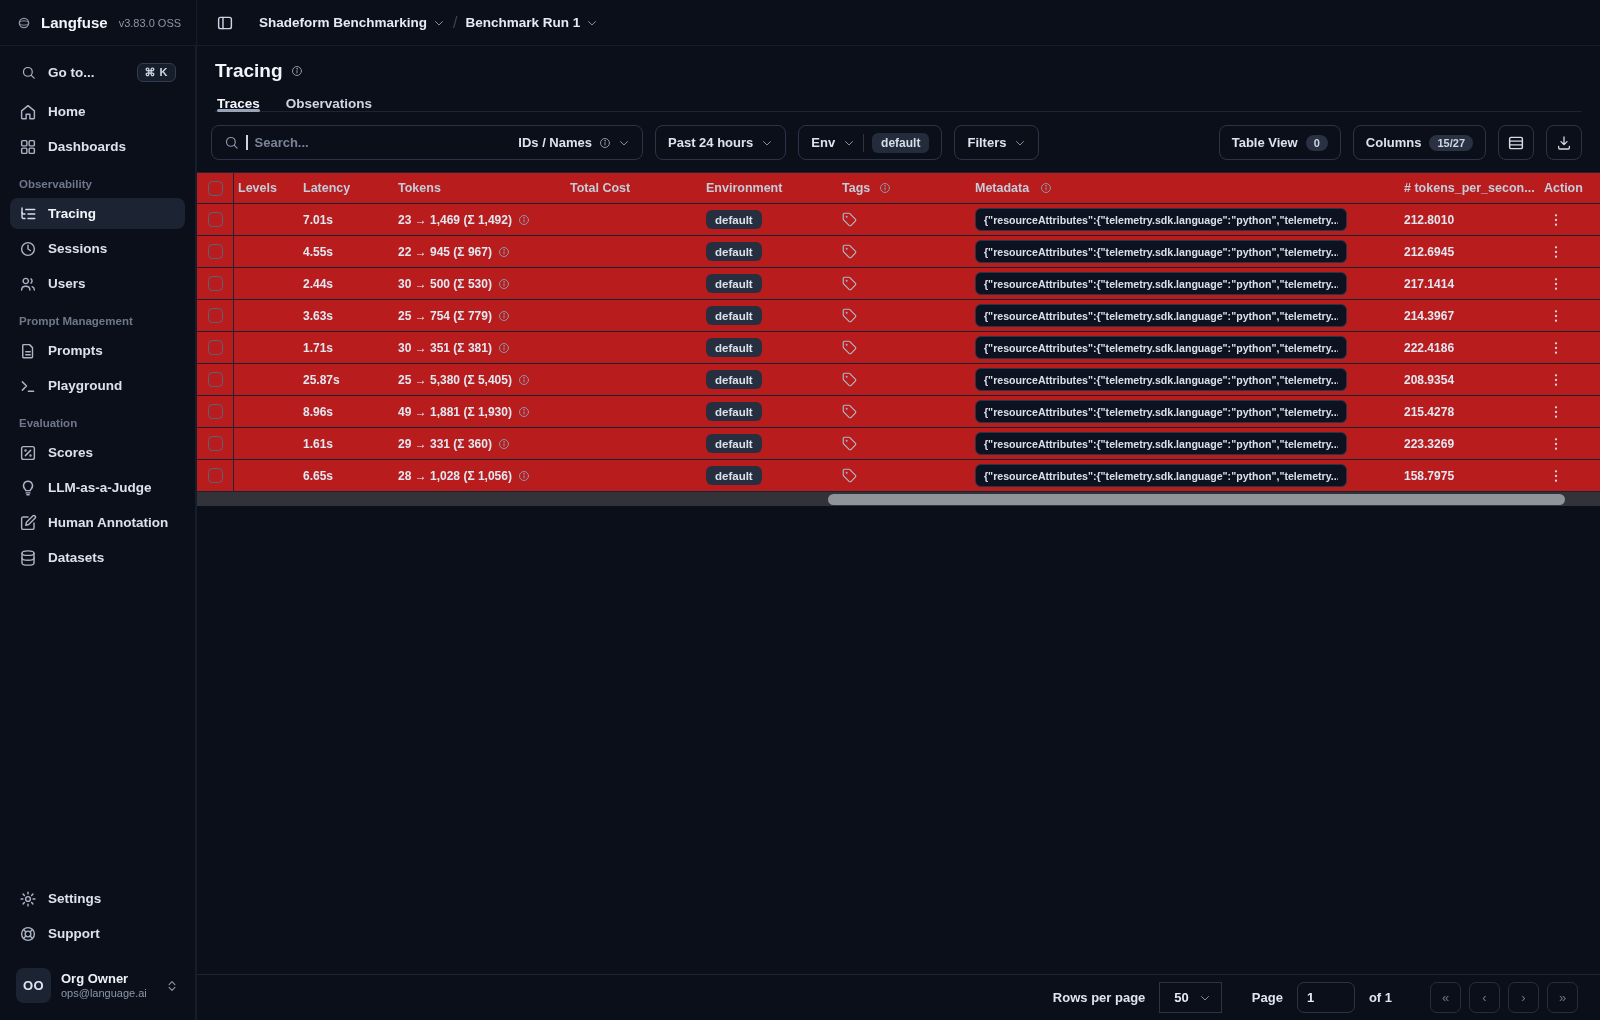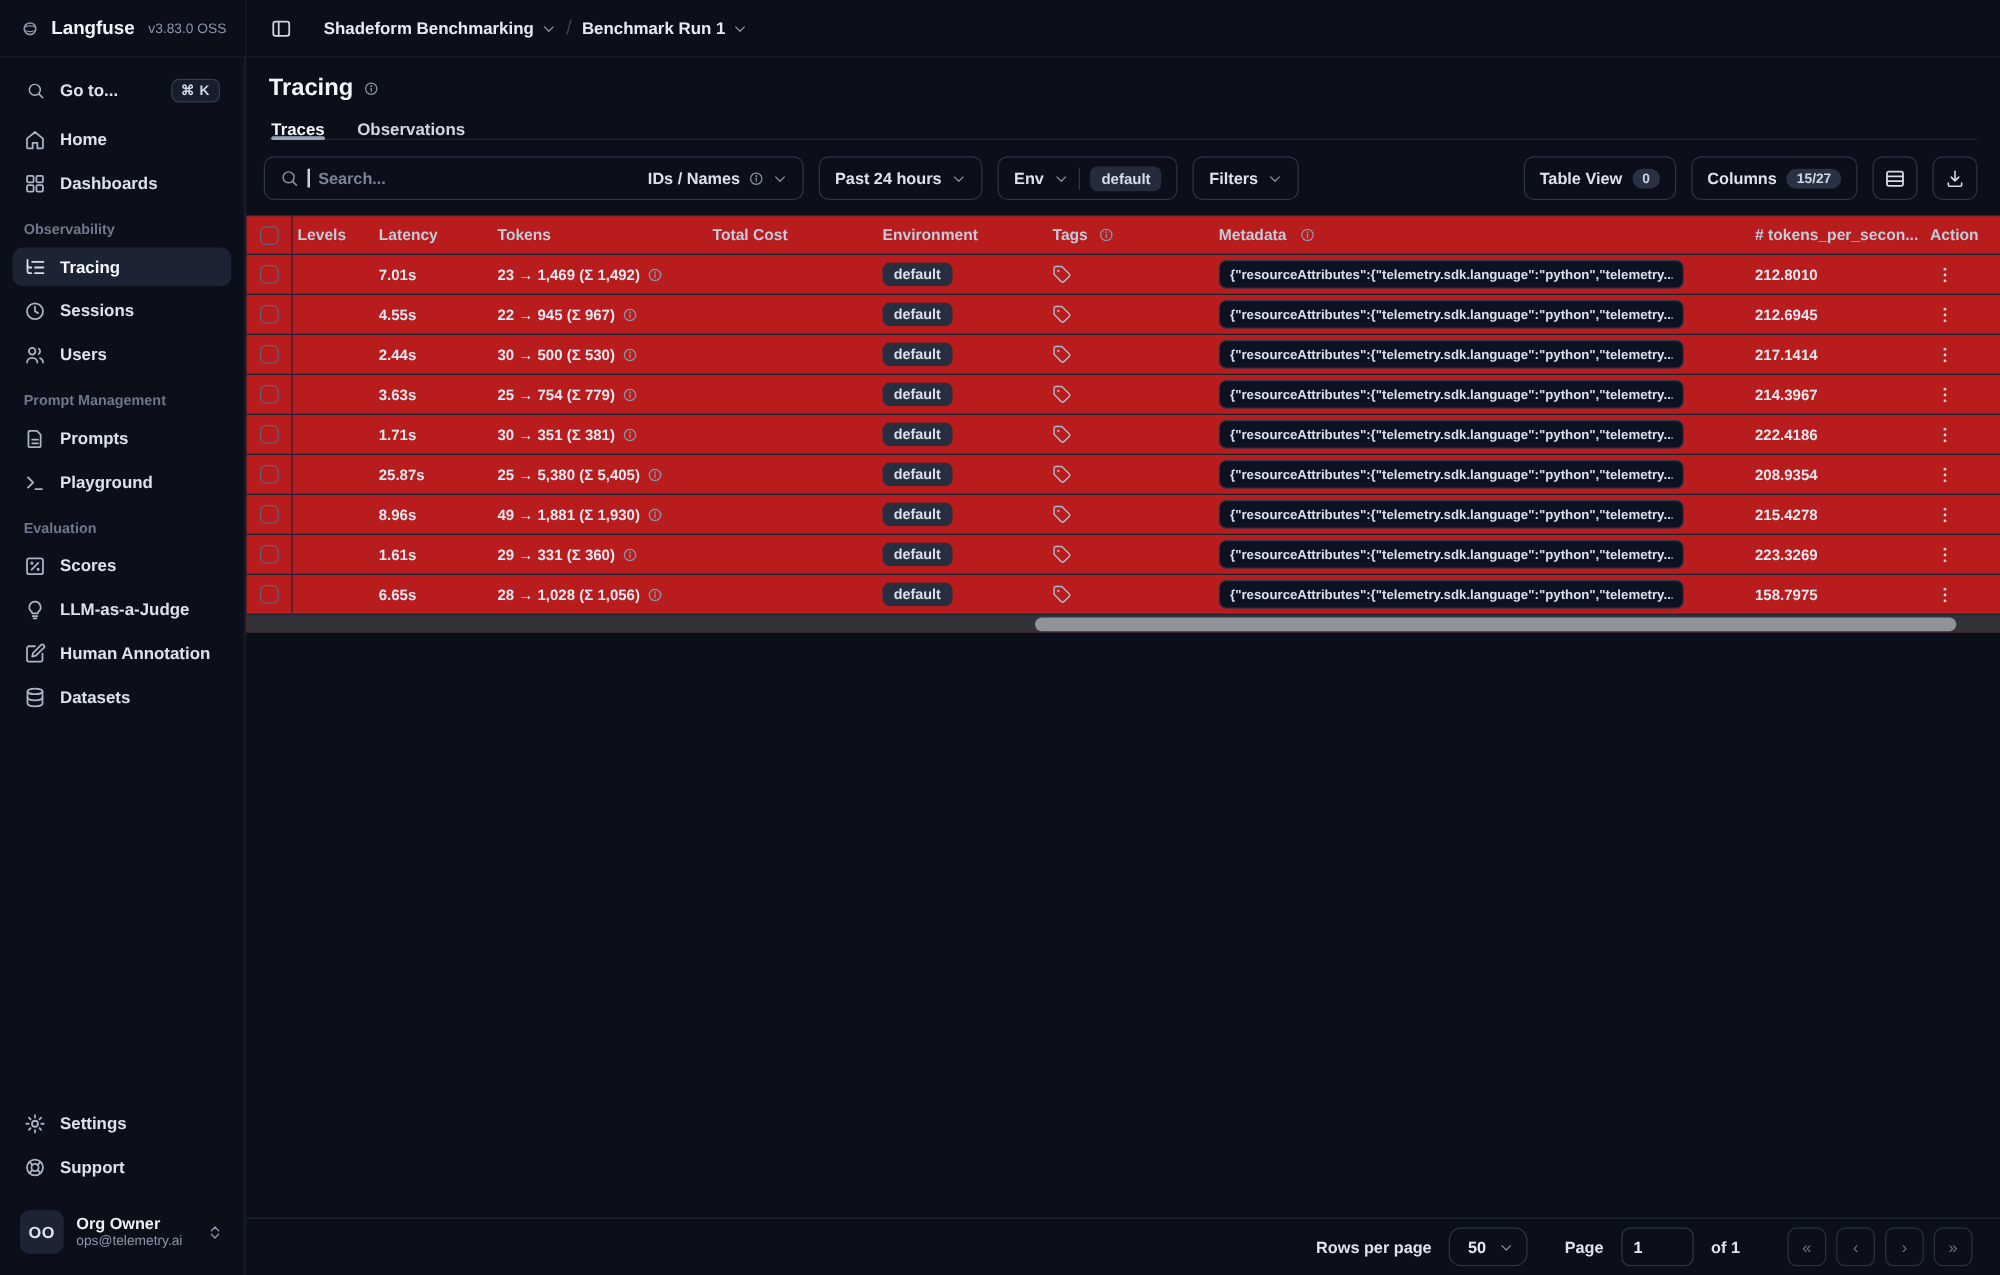--- a/index.html
+++ b/index.html
@@ -85,21 +85,21 @@
   .meta-box { border:1px solid #2b3447; background:#0c1220; border-radius:6px; height:23px; display:flex; align-items:center; padding:0 8px; max-width:372px; width:372px; overflow:hidden; cursor:pointer; }
   .meta-text { font-size:10.6px; font-weight:bold; color:#d9e0ea; white-space:nowrap; overflow:hidden; }
   .kebab { width:24px; height:24px; display:flex; align-items:center; justify-content:center; color:#d6dce6; cursor:pointer; border-radius:5px; }
   .hscroll { height:14px; background:#323338; position:relative; }
   .hscroll-thumb { position:absolute; top:1.5px; height:11px; border-radius:6px; background:#8f939a; left:45%; width:52.5%; cursor:grab; }
   .content-void { flex:1; background:#0b0f1a; }
 
   
   .footer { height:46px; border-top:1px solid #1d2433; display:flex; align-items:center; justify-content:flex-end; gap:14px; padding-right:22px; background:#0b0f1a; }
   .f-label { font-size:13px; font-weight:bold; color:#dfe5ee; }
-  .f-select { display:flex; align-items:center; gap:10px; height:31px; border:1px solid #2b3447; border-radius:10px; padding:0 10px 0 14px; font-size:13px; font-weight:bold; color:#e5eaf3; cursor:pointer; margin-right:16px; }
+  .f-select { display:flex; align-items:center; gap:10px; height:31px; border:1px solid #2b3447; border-radius:0; padding:0 10px 0 14px; font-size:13px; font-weight:bold; color:#e5eaf3; cursor:pointer; margin-right:16px; }
   .f-input { width:58px; height:31px; border:1px solid #2b3447; border-radius:7px; background:transparent; font-size:13px; font-weight:bold; color:#e5eaf3; padding-left:9px; display:flex; align-items:center; }
   .f-of { margin-right:24px; }
   .pg-btn { width:31px; height:31px; border:1px solid #262e3f; border-radius:7px; display:flex; align-items:center; justify-content:center; font-size:13px; color:#6b7487; cursor:pointer; }
   .pg-group { display:flex; gap:8px; }
 </style>
 </head>
 <body>
 
 <div class="app">
 
@@ -278,21 +278,21 @@
               <path d="M6 6l3.2 3.2M18 6l-3.2 3.2M18 18l-3.2-3.2M6 18l3.2-3.2"></path>
             </svg>
           </span>
           <span>Support</span>
         </div>
       </div>
     <div class="user-card">
       <div class="avatar">OO</div>
       <div class="user-meta">
         <span class="user-name">Org Owner</span>
-        <span class="user-email">ops@telemetry.ai</span>
+        <span class="user-email">ops@language.ai</span>
       </div>
       <span class="user-chevrons">
           <svg width="14" height="14" viewBox="0 0 24 24" fill="none" stroke="currentColor" stroke-width="1.9" stroke-linecap="round" stroke-linejoin="round">
             <path d="M7 9.5L12 4.5l5 5M7 14.5l5 5 5-5"></path>
           </svg>
         </span>
     </div>
   </aside>
 
   <div class="main">

